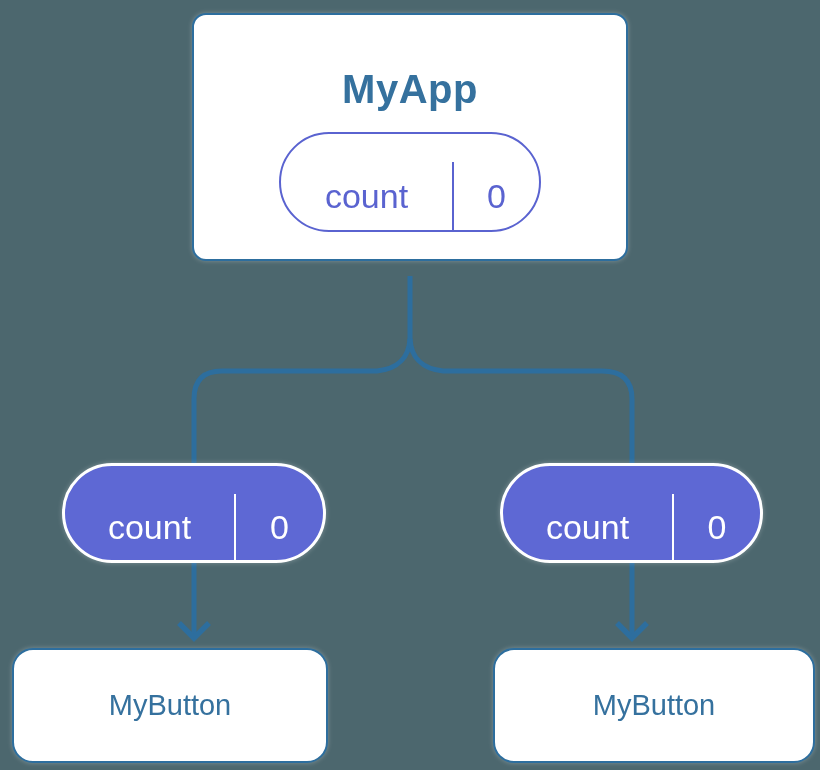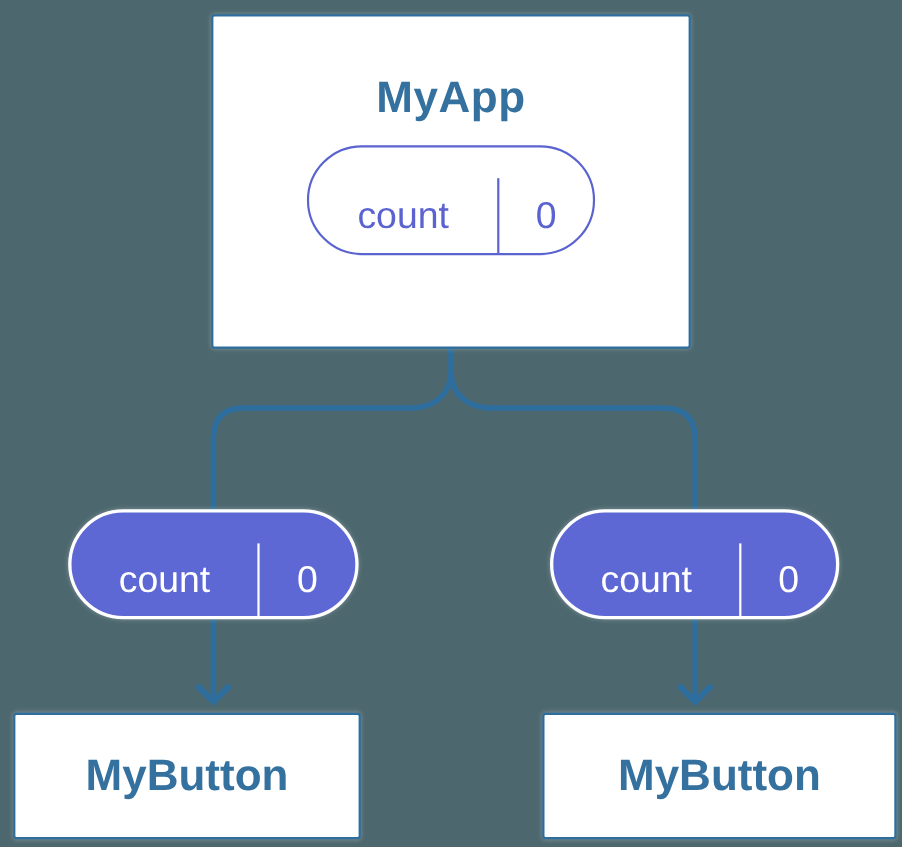--- a/index.html
+++ b/index.html
@@ -38,22 +38,22 @@
   .node {
     position: absolute;
     background: var(--white);
     border: 2.5px solid var(--line);
     z-index: 2;
     box-shadow: 0 0 5px rgba(255,255,255,0.28);
   }
 
   .root-card {
     left: 192px; top: 13px;
-    width: 436px; height: 304px;
-    border-radius: 3px;
+    width: 436px; height: 248px;
+    border-radius: 14px;
   }
   .node-title {
     position: absolute;
     left: 0; top: 52px;
     width: 100%;
     text-align: center;
     font-size: 40px;
     font-weight: 600;
     letter-spacing: 0.5px;
     color: var(--node_text);
@@ -98,23 +98,23 @@
   .pill.filled .cell.label { width: 169px; }
   .pill.filled .cell.value { border-left: 2.5px solid var(--white); }
 
   .pill.filled.left  { left: 62px;  top: 463px; }
   .pill.filled.right { left: 500px; top: 463px; width: 263px; }
 
   .child-box {
     display: flex;
     align-items: center;
     justify-content: center;
-    border-radius: 3px;
-    font-size: 40px;
-    font-weight: 700;
+    border-radius: 21px;
+    font-size: 29px;
+    font-weight: 400;
     color: var(--node_text);
   }
   .child-box.left  { left: 12px;  top: 648px; width: 316px; height: 115px; }
   .child-box.right { left: 493px; top: 648px; width: 322px; height: 115px; }
 </style>
 </head>
 <body>
 
 <div class="canvas">
 

